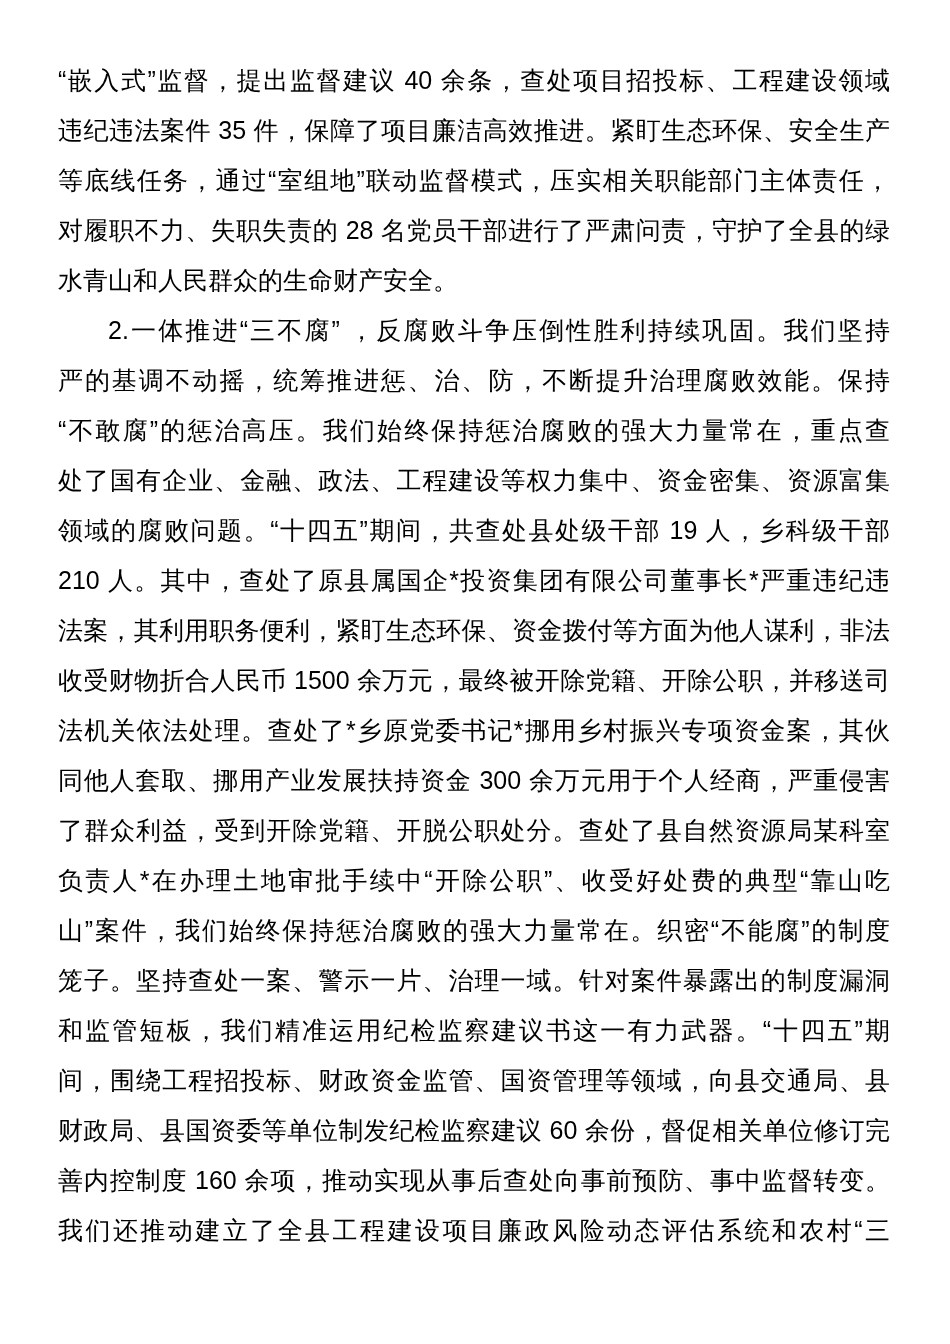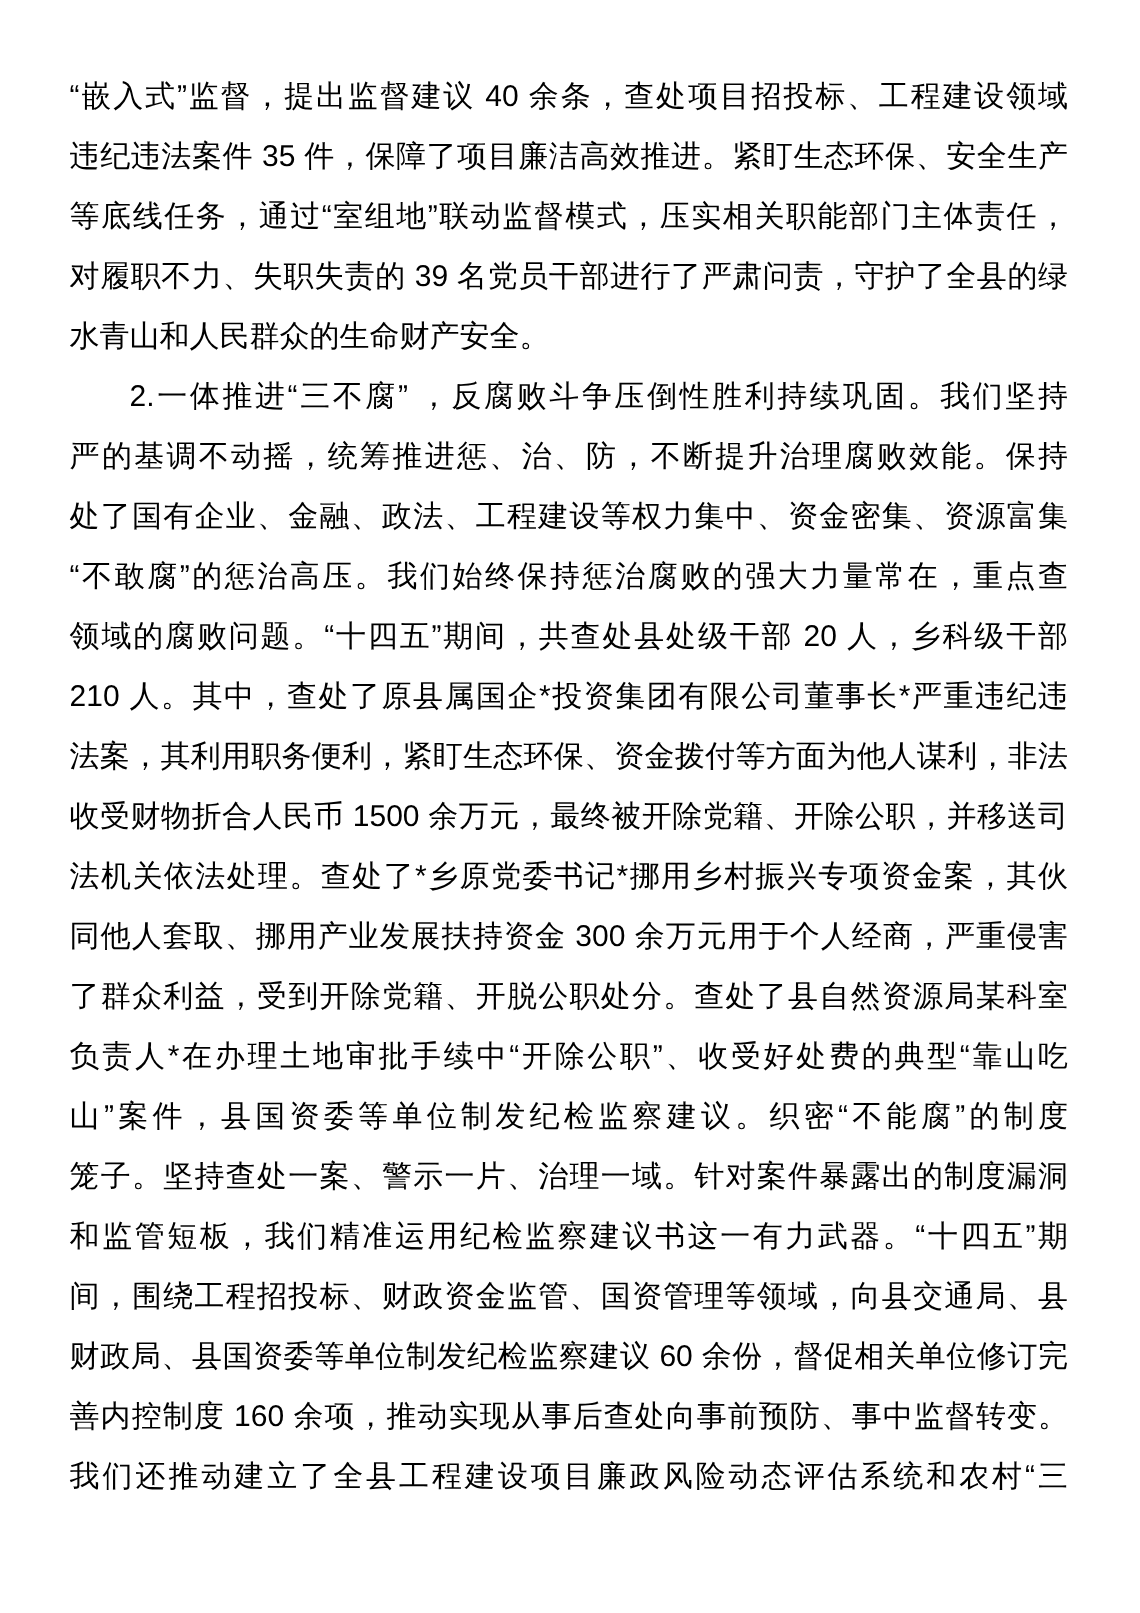--- a/index.html
+++ b/index.html
@@ -46,37 +46,37 @@
 </style>
 </head>
 <body>
 
 <div class="page">
   <div id="doc">
       <div class="paragraph">
         <div class="line">“嵌入式”监督，提出监督建议 40 余条，查处项目招投标、工程建设领域</div>
         <div class="line">违纪违法案件 35 件，保障了项目廉洁高效推进。紧盯生态环保、安全生产</div>
         <div class="line">等底线任务，通过“室组地”联动监督模式，压实相关职能部门主体责任，</div>
-        <div class="line">对履职不力、失职失责的 39 名党员干部进行了严肃问责，守护了全县的绿</div>
+        <div class="line">对履职不力、失职失责的 28 名党员干部进行了严肃问责，守护了全县的绿</div>
         <div class="line no-justify">水青山和人民群众的生命财产安全。</div>
       </div>
       <div class="paragraph">
         <div class="line indent">2.一体推进“三不腐” ，反腐败斗争压倒性胜利持续巩固。我们坚持</div>
         <div class="line">严的基调不动摇，统筹推进惩、治、防，不断提升治理腐败效能。保持</div>
+        <div class="line">“不敢腐”的惩治高压。我们始终保持惩治腐败的强大力量常在，重点查</div>
         <div class="line">处了国有企业、金融、政法、工程建设等权力集中、资金密集、资源富集</div>
-        <div class="line">“不敢腐”的惩治高压。我们始终保持惩治腐败的强大力量常在，重点查</div>
-        <div class="line">领域的腐败问题。“十四五”期间，共查处县处级干部 20 人，乡科级干部</div>
+        <div class="line">领域的腐败问题。“十四五”期间，共查处县处级干部 19 人，乡科级干部</div>
         <div class="line">210 人。其中，查处了原县属国企*投资集团有限公司董事长*严重违纪违</div>
         <div class="line">法案，其利用职务便利，紧盯生态环保、资金拨付等方面为他人谋利，非法</div>
         <div class="line">收受财物折合人民币 1500 余万元，最终被开除党籍、开除公职，并移送司</div>
         <div class="line">法机关依法处理。查处了*乡原党委书记*挪用乡村振兴专项资金案，其伙</div>
         <div class="line">同他人套取、挪用产业发展扶持资金 300 余万元用于个人经商，严重侵害</div>
         <div class="line">了群众利益，受到开除党籍、开脱公职处分。查处了县自然资源局某科室</div>
         <div class="line">负责人*在办理土地审批手续中“开除公职”、收受好处费的典型“靠山吃</div>
-        <div class="line">山”案件，县国资委等单位制发纪检监察建议。织密“不能腐”的制度</div>
+        <div class="line">山”案件，我们始终保持惩治腐败的强大力量常在。织密“不能腐”的制度</div>
         <div class="line">笼子。坚持查处一案、警示一片、治理一域。针对案件暴露出的制度漏洞</div>
         <div class="line">和监管短板，我们精准运用纪检监察建议书这一有力武器。“十四五”期</div>
         <div class="line">间，围绕工程招投标、财政资金监管、国资管理等领域，向县交通局、县</div>
         <div class="line">财政局、县国资委等单位制发纪检监察建议 60 余份，督促相关单位修订完</div>
         <div class="line">善内控制度 160 余项，推动实现从事后查处向事前预防、事中监督转变。</div>
         <div class="line">我们还推动建立了全县工程建设项目廉政风险动态评估系统和农村“三</div>
       </div>
     </div>
 </div>
 

